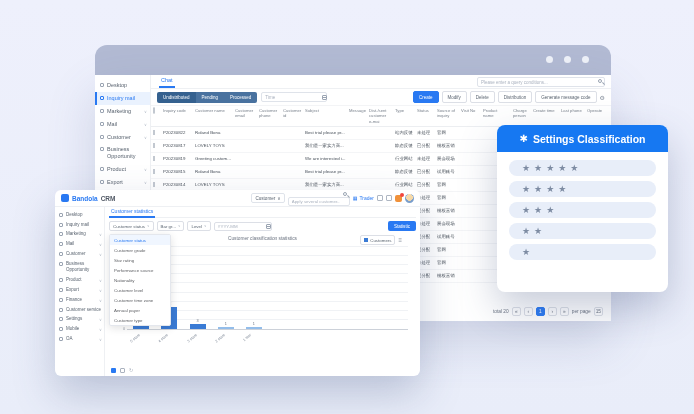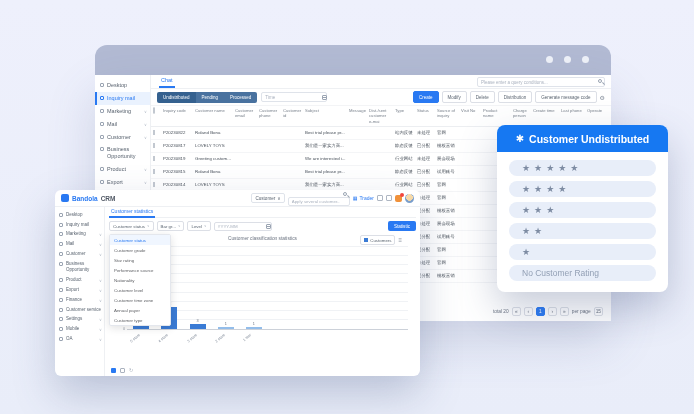--- a/index.html
+++ b/index.html
@@ -644,37 +644,34 @@
           <span class="f2"></span>
           <span>↻</span>
         </div>
       </div>
     </div>
   </div>
 
   <div class="card">
     <div class="card-h">
       <span class="g">✱</span>
-      <span class="t">Customer Undistributed</span>
+      <span class="t">Settings Classification</span>
     </div>
     <div class="card-b" id="card-body">
         <div class="pill">
           <span class="stars">★★★★★</span>
         </div>
         <div class="pill">
           <span class="stars">★★★★</span>
         </div>
         <div class="pill">
           <span class="stars">★★★</span>
         </div>
         <div class="pill">
           <span class="stars">★★</span>
         </div>
         <div class="pill">
           <span class="stars">★</span>
         </div>
-        <div class="pill">
-          <span class="nor">No Customer Rating</span>
-        </div>
       </div>
   </div>
 
 </div>
 
 </body></html>

